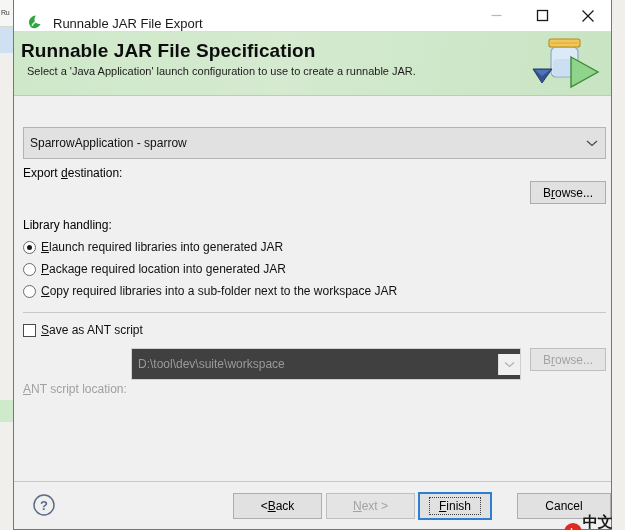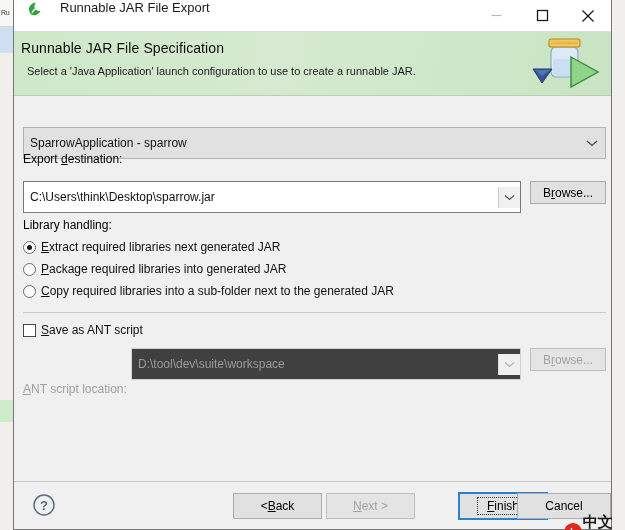--- a/index.html
+++ b/index.html
@@ -23,36 +23,36 @@
   
   .dialog{
     position:absolute;left:13px;top:0;width:599px;height:530px;
     background:#f0f0f0;
     border:1px solid #767676;border-top:none;
     box-sizing:border-box;
   }
   .titlebar{
     position:relative;height:31px;background:#ffffff;
     border-bottom:1px solid #dcdcdc;
-    display:flex;align-items:flex-start;gap:7px;
+    display:flex;align-items:flex-end;
   }
   .title-icon{width:18px;height:18px;margin-left:12px;margin-right:9px;flex:0 0 auto;position:relative;}
   .title-text{font-size:13px;color:#1a1a1a;}
   .win-btns{position:absolute;right:0;top:0;height:31px;display:flex;}
   .win-btn{width:46px;height:31px;display:flex;align-items:center;justify-content:center;}
   .win-btn svg{display:block;}
 
   
   .banner{
     position:relative;height:63px;
     background:linear-gradient(100deg,#cfe8c9 0%,#d5ead0 45%,#c8e4c2 100%);
     border-bottom:1px solid #b9cfb4;
     overflow:hidden;
   }
-  .banner-title{position:absolute;left:7px;top:8px;font-size:14px;font-weight:normal;color:#0d0d0d;letter-spacing:0.1px;}
+  .banner-title{position:absolute;left:7px;top:8px;font-size:19px;font-weight:bold;color:#0d0d0d;letter-spacing:0.1px;}
   .banner-sub{position:absolute;left:13px;top:33px;font-size:11px;color:#1c1c1c;}
   .banner-icon{position:absolute;right:8px;top:-1px;width:78px;height:64px;}
 
   
   .content{position:relative;height:387px;background:#f0f0f0;}
   .lbl{position:absolute;font-size:12px;color:#000;white-space:nowrap;}
   .lbl.dis{color:#a0a0a0;}
   u{text-decoration:underline;text-underline-offset:1px;}
 
   .combo{
@@ -191,52 +191,44 @@
 
       <div class="combo" style="left:9px;top:31px;width:583px;">
         <div class="val">SparrowApplication - sparrow</div>
         <div class="arrow">
           <svg width="12" height="8" viewBox="0 0 12 8">
               <polyline points="1,2 6,6.5 11,2" fill="none" stroke="#4a4a4a" stroke-width="1.3"></polyline>
             </svg>
         </div>
       </div>
 
-      <div class="lbl" style="left:9px;top:56px;"><span>Export </span><u>d</u><span>estination:</span></div>
-
-      <div class="combo white" style="left:9px;top:85px;width:498px;">
-        <div class="val">C:\Users\think\Desktop\sparrow.jar</div>
-        <div class="arrow-box">
-          <svg width="11" height="7" viewBox="0 0 11 7">
-              <polyline points="1,1.5 5.5,5.5 10,1.5" fill="none" stroke="#555" stroke-width="1.2"></polyline>
-            </svg>
-        </div>
-      </div>
+      <div class="lbl" style="left:9px;top:70px;"><span>Export </span><u>d</u><span>estination:</span></div>
+
 
       <div class="btn" style="left:516px;top:85px;width:76px;height:23px;">
           <span>B</span>
           <u>r</u>
           <span>owse...</span>
         </div>
 
       <div class="lbl" style="left:9px;top:122px;">Library handling:</div>
 
       <div class="radio-row" style="left:9px;top:144px;">
         <div class="radio on"></div>
-        <div class="radio-lbl"><u>E</u><span>xtract required libraries next generated JAR</span></div>
+        <div class="radio-lbl"><u>E</u><span>launch required libraries into generated JAR</span></div>
       </div>
 
       <div class="radio-row" style="left:9px;top:166px;">
         <div class="radio"></div>
-        <div class="radio-lbl"><u>P</u><span>ackage required libraries into generated JAR</span></div>
+        <div class="radio-lbl"><u>P</u><span>ackage required location into generated JAR</span></div>
       </div>
 
       <div class="radio-row" style="left:9px;top:188px;">
         <div class="radio"></div>
-        <div class="radio-lbl"><u>C</u><span>opy required libraries into a sub-folder next to the generated JAR</span></div>
+        <div class="radio-lbl"><u>C</u><span>opy required libraries into a sub-folder next to the workspace JAR</span></div>
       </div>
 
       <div class="sep" style="left:9px;top:216px;width:583px;"></div>
 
       <div class="check-row" style="left:9px;top:227px;">
         <div class="checkbox"></div>
         <div class="radio-lbl"><u>S</u><span>ave as ANT script</span></div>
       </div>
 
       <div class="lbl dis" style="left:9px;top:256px;margin-top:30px;"><u>A</u><span>NT script location:</span></div>
@@ -274,21 +266,21 @@
           <u>B</u>
           <span>ack</span>
         </div>
 
       <div class="btn dis" style="left:312px;top:11px;width:89px;height:26px;">
           <span></span>
           <u>N</u>
           <span>ext &gt;</span>
         </div>
 
-      <div class="btn default" style="left:404px;top:10px;width:90px;height:28px;margin-left:40px;">
+      <div class="btn default" style="left:404px;top:10px;width:74px;height:28px;">
         <span class="inner"><u>F</u><span>inish</span></span>
       </div>
 
       <div class="btn" style="left:503px;top:11px;width:94px;height:26px;">
           <span>Cancel</span>
         </div>
 
     </div>
 
   </div>

